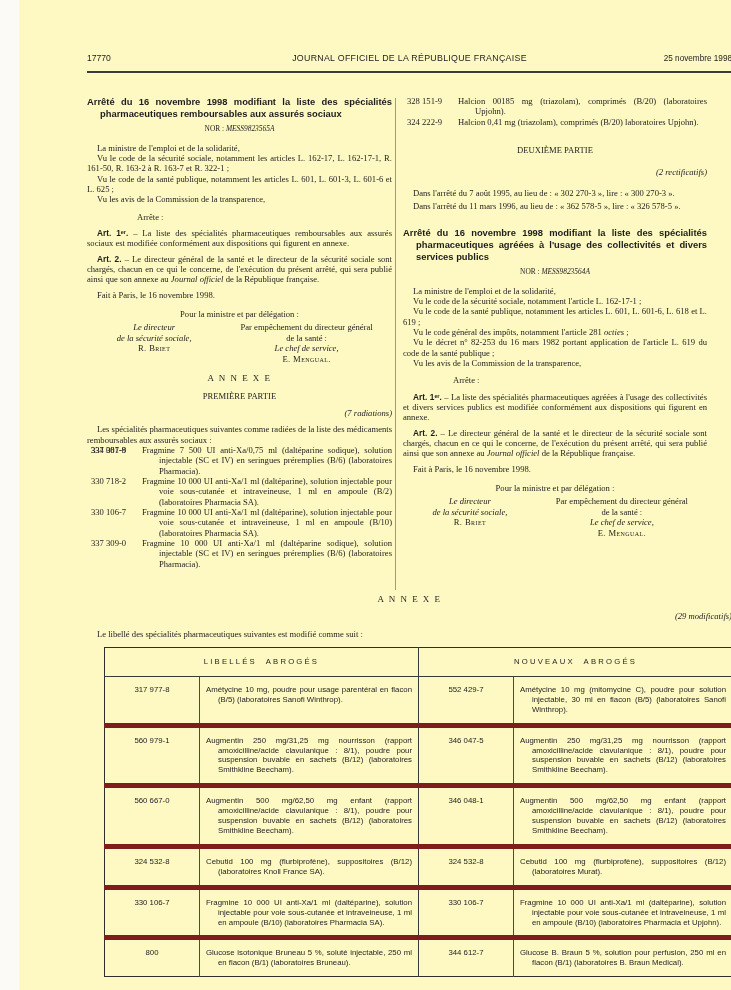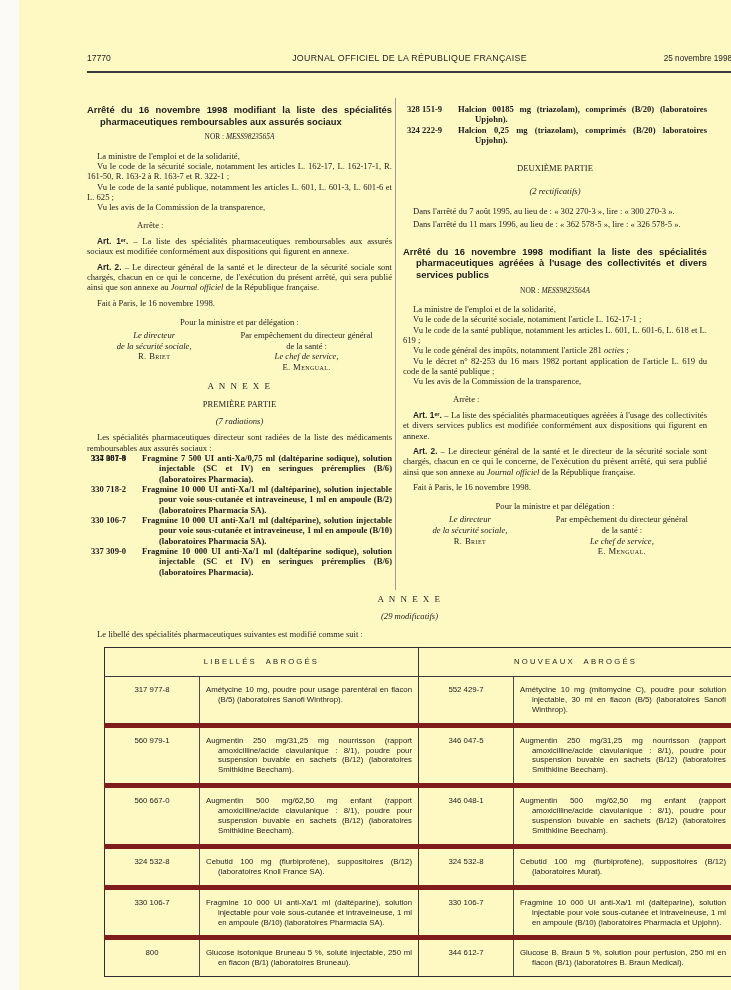--- a/index.html
+++ b/index.html
@@ -7,21 +7,21 @@
         font-family:"Liberation Serif", serif;overflow:hidden;margin-left:19px;}
 
   
   .hdr{position:absolute;left:68px;top:53px;width:645px;display:flex;align-items:baseline;}
   .hdr .pg{font-family:"Liberation Sans",sans-serif;font-size:8.6px;width:120px;}
   .hdr .jt{font-family:"Liberation Sans",sans-serif;font-size:8.8px;letter-spacing:.3px;flex:1;text-align:center;}
   .hdr .dt{font-family:"Liberation Sans",sans-serif;font-size:8.2px;width:120px;text-align:right;}
   .hdr-rule{position:absolute;left:68px;top:71px;width:645px;height:2px;background:#3a3a3a;}
 
   
-  .col{position:absolute;top:104px;width:305px;font-size:8.6px;line-height:10.35px;}
+  .col{position:absolute;top:96px;width:305px;font-size:8.6px;line-height:10.35px;}
   .col-left{left:68px;}
   .col-right{left:384px;width:304px;}
   .col-rule{position:absolute;left:376px;top:98px;width:1px;height:492px;background:#9a9a97;}
 
   .dtitle{font-family:"Liberation Sans",sans-serif;font-weight:bold;font-size:9.4px;line-height:11.6px;
           padding-left:13px;text-indent:-13px;text-align:justify;}
   .nor{text-align:center;font-size:7.4px;margin:5px 0 8px 0;}
   .nor i{font-style:italic;}
   p.b{margin:0;text-align:justify;text-indent:10px;}
   .arrete{margin:7px 0 6px 50px;}
@@ -31,23 +31,23 @@
   .pour{margin-top:2px;text-align:center;}
 
   .sig{display:flex;margin-top:3px;line-height:10.6px;}
   .sig .sl{width:44%;text-align:center;}
   .sig .sr{width:56%;text-align:center;}
   .itl{font-style:italic;}
   .sc{font-variant:small-caps;letter-spacing:.4px;}
 
   .annexe-h{text-align:center;font-size:9px;letter-spacing:1.5px;margin-top:9px;}
   .partie{text-align:center;margin-top:7px;}
-  .sub-it{text-align:center;font-style:italic;margin:7px 0 6px 0;}
-
-  .ritem{position:relative;padding-left:72px;text-indent:-17px;text-align:justify;margin:0;font-weight:bold;}
+  .sub-it{text-align:right;font-style:italic;margin:7px 0 6px 0;}
+
+  .ritem{position:relative;padding-left:72px;text-indent:-17px;text-align:justify;margin:0;}
   .ricode{position:absolute;left:4px;top:0;text-indent:0;white-space:nowrap;}
 
   
   .bottom{position:absolute;left:68px;top:594px;width:645px;font-size:8.6px;line-height:10.35px;}
   .bottom .intro{margin-top:7px;text-indent:10px;text-align:justify;}
 
   table.jo{border-collapse:collapse;width:628px;margin:8px 0 0 17px;table-layout:fixed;
            font-family:"Liberation Sans",sans-serif;font-size:7.8px;line-height:9.9px;color:#242424;
            border:1.7px solid #2e2e2e;background:transparent;}
   table.jo th{font-weight:normal;font-size:7.7px;letter-spacing:2.2px;word-spacing:5px;
@@ -95,31 +95,31 @@
       <div class="sr">
         <div>Par empêchement du directeur général</div>
         <div>de la santé :</div>
         <div class="itl">Le chef de service,</div>
         <div class="sc">E. Mengual.</div>
       </div>
     </div>
     <div class="annexe-h">A N N E X E</div>
     <div class="partie">PREMIÈRE PARTIE</div>
     <div class="sub-it">(7 radiations)</div>
-    <p class="b">Les spécialités pharmaceutiques directeur sont radiées de la liste des médicaments remboursables aux assurés sociaux :</p>
+    <p class="b">Les spécialités pharmaceutiques suivantes comme radiées de la liste des médicaments remboursables aux assurés sociaux :</p>
     <div class="ritem"><span class="ricode">334 081-9</span></div>
     <div class="ritem"><span class="ricode">337 307-8</span><span>Fragmine 7 500 UI anti-Xa/0,75 ml (daltéparine sodique), solution injectable (SC et IV) en seringues préremplies (B/6) (laboratoires Pharmacia).</span></div>
     <div class="ritem"><span class="ricode">330 718-2</span><span>Fragmine 10 000 UI anti-Xa/1 ml (daltéparine), solution injectable pour voie sous-cutanée et intraveineuse, 1 ml en ampoule (B/2) (laboratoires Pharmacia SA).</span></div>
     <div class="ritem"><span class="ricode">330 106-7</span><span>Fragmine 10 000 UI anti-Xa/1 ml (daltéparine), solution injectable pour voie sous-cutanée et intraveineuse, 1 ml en ampoule (B/10) (laboratoires Pharmacia SA).</span></div>
     <div class="ritem"><span class="ricode">337 309-0</span><span>Fragmine 10 000 UI anti-Xa/1 ml (daltéparine sodique), solution injectable (SC et IV) en seringues préremplies (B/6) (laboratoires Pharmacia).</span></div>
   </div>
 
   <div class="col col-right">
     <div class="ritem"><span class="ricode">328 151-9</span><span>Halcion 00185 mg (triazolam), comprimés (B/20) (laboratoires Upjohn).</span></div>
-    <div class="ritem"><span class="ricode">324 222-9</span><span>Halcion 0,25 mg (triazolam), comprimés (B/20) laboratoires Upjohn).</span></div>
+    <div class="ritem"><span class="ricode">324 222-9</span><span>Halcion 0,41 mg (triazolam), comprimés (B/20) laboratoires Upjohn).</span></div>
     <div class="partie" style="margin-top:18px;">DEUXIÈME PARTIE</div>
     <div class="sub-it" style="margin:12px 0 10px 0;">(2 rectificatifs)</div>
     <p class="b">Dans l'arrêté du 7 août 1995, au lieu de : « 302 270-3 », lire : « 300 270-3 ».</p>
     <p class="b" style="margin-top:3px;">Dans l'arrêté du 11 mars 1996, au lieu de : « 362 578-5 », lire : « 326 578-5 ».</p>
     <div class="dtitle" style="margin-top:16px;">Arrêté du 16 novembre 1998 modifiant la liste des spécialités pharmaceutiques agréées à l'usage des collectivités et divers services publics</div>
     <div class="nor">
       <span>NOR : </span><i>MESS9823564A</i>
     </div>
     <p class="b">La ministre de l'emploi et de la solidarité,</p>
     <p class="b">Vu le code de la sécurité sociale, notamment l'article L. 162-17-1 ;</p>

